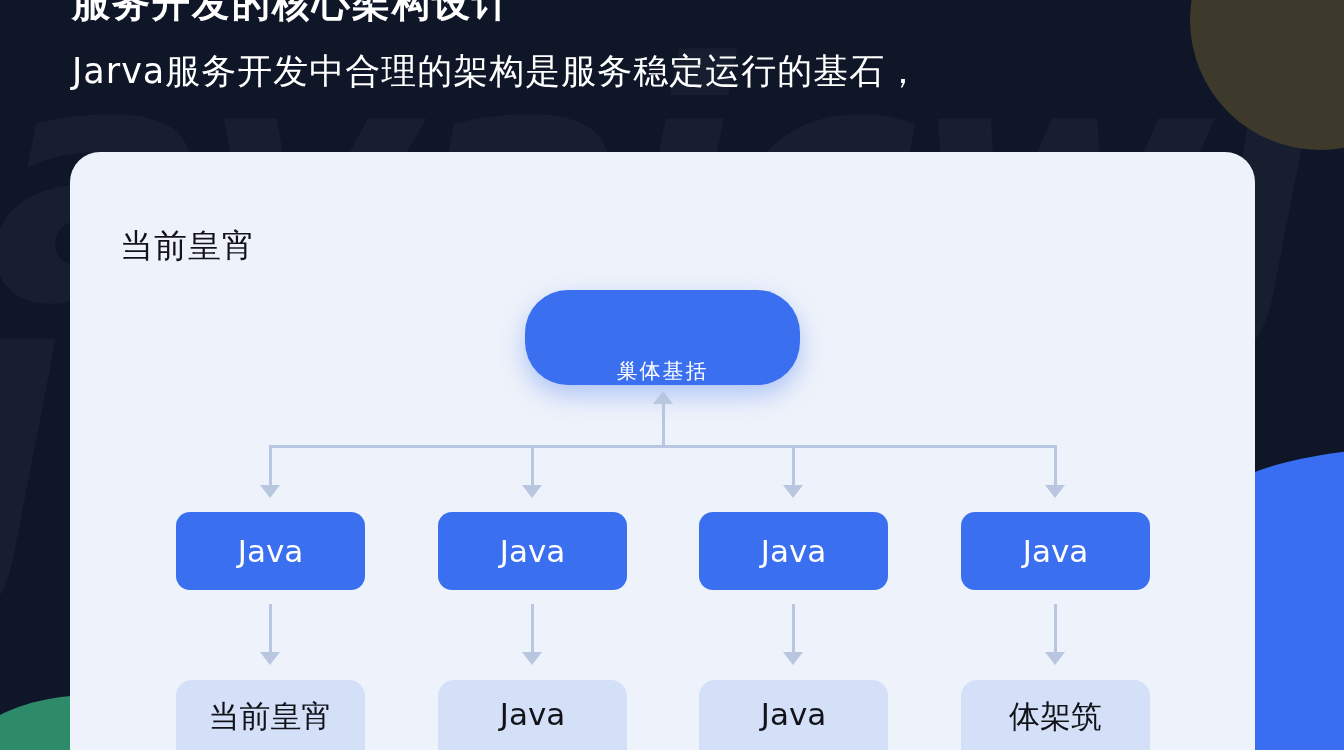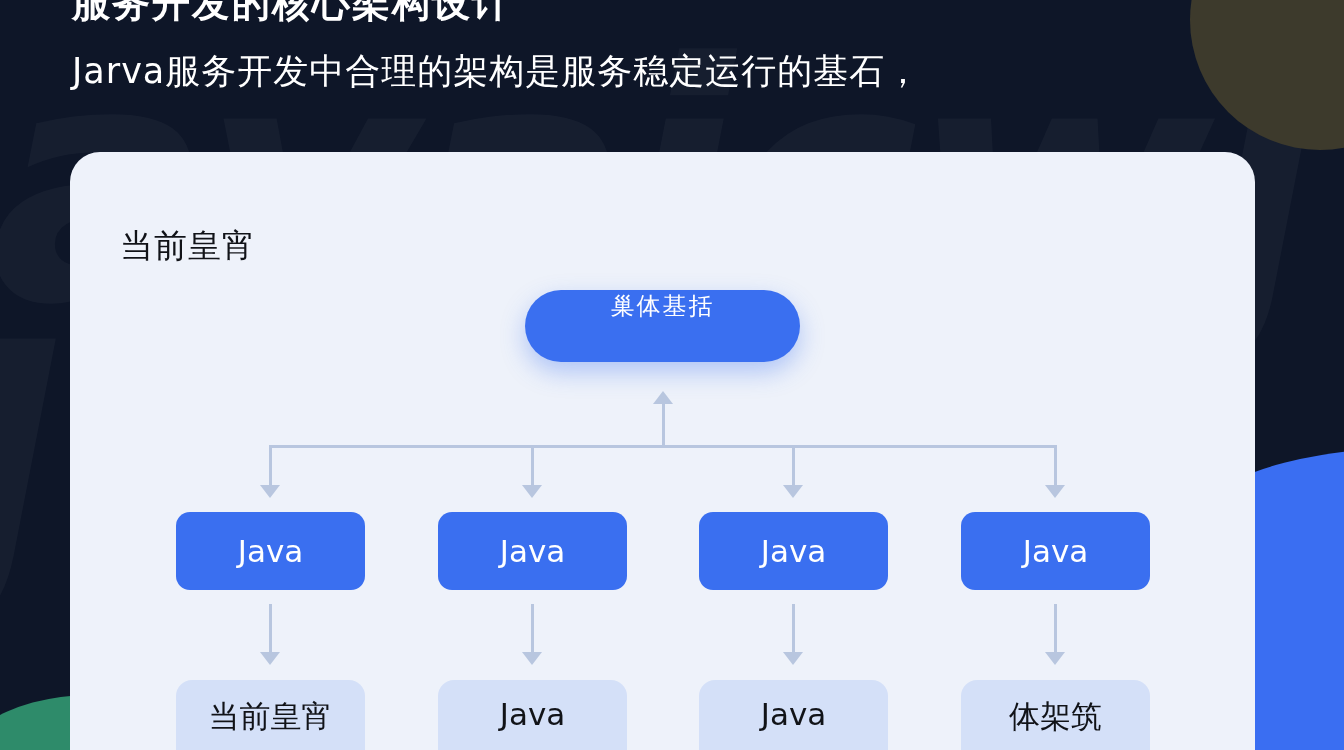--- a/index.html
+++ b/index.html
@@ -44,24 +44,24 @@
     position: absolute; left: 70px; top: 152px;
     width: 1185px; height: 640px;
     background: #eef2fa; border-radius: 30px;
   }
   .card-title {
     position: absolute; left: 50px; top: 48px;
     color: #111318; font-size: 33px; letter-spacing: 1px; margin-top: 24px;
   }
   .root-node {
     position: absolute; left: 455px; top: 138px;
-    width: 275px; height: 72px; border-radius: 43px;
+    width: 275px; height: 95px; border-radius: 43px;
     background: #3a6ff0; color: #ffffff;
-    display: flex; align-items: flex-start; justify-content: center;
-    font-size: 24px; letter-spacing: 2px;
+    display: flex; align-items: flex-end; justify-content: center;
+    font-size: 21px; letter-spacing: 2px;
     box-shadow: 0 10px 24px rgba(58,111,240,0.35);
   }
   .line { position: absolute; background: #b8c6df; }
   .arrow-down, .arrow-up {
     position: absolute; width: 0; height: 0;
     border-left: 10px solid transparent; border-right: 10px solid transparent;
   }
   .arrow-down { border-top: 13px solid #b8c6df; }
   .arrow-up { border-bottom: 13px solid #b8c6df; }
   .mid-node {

